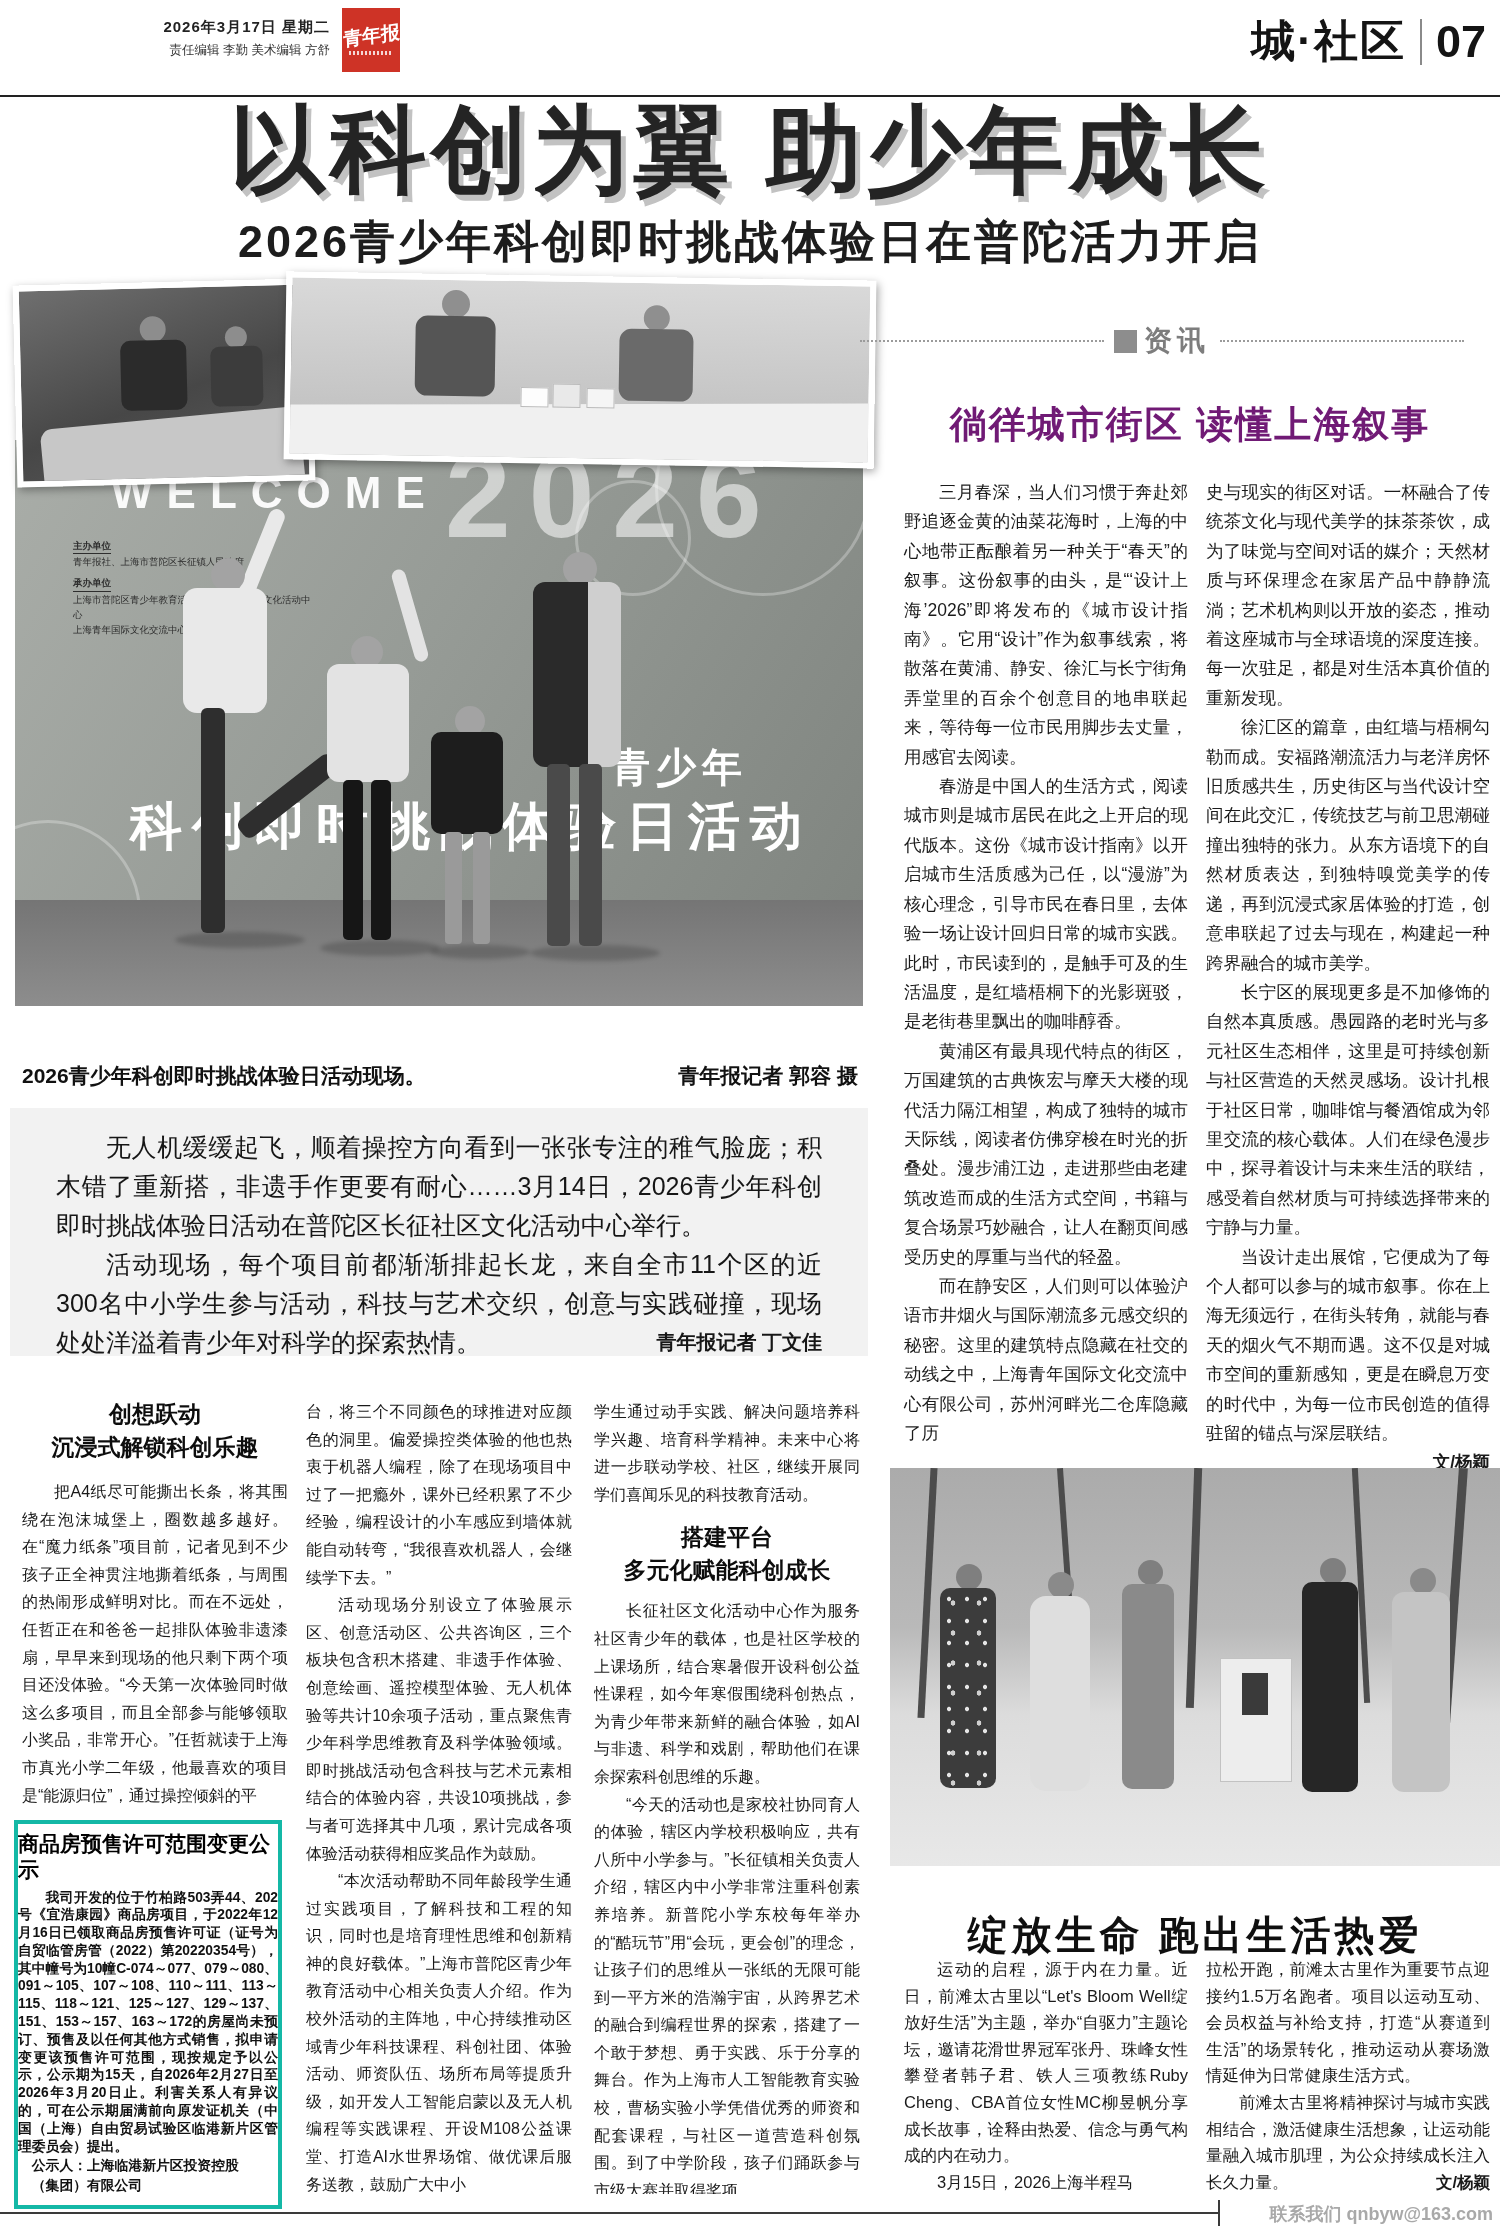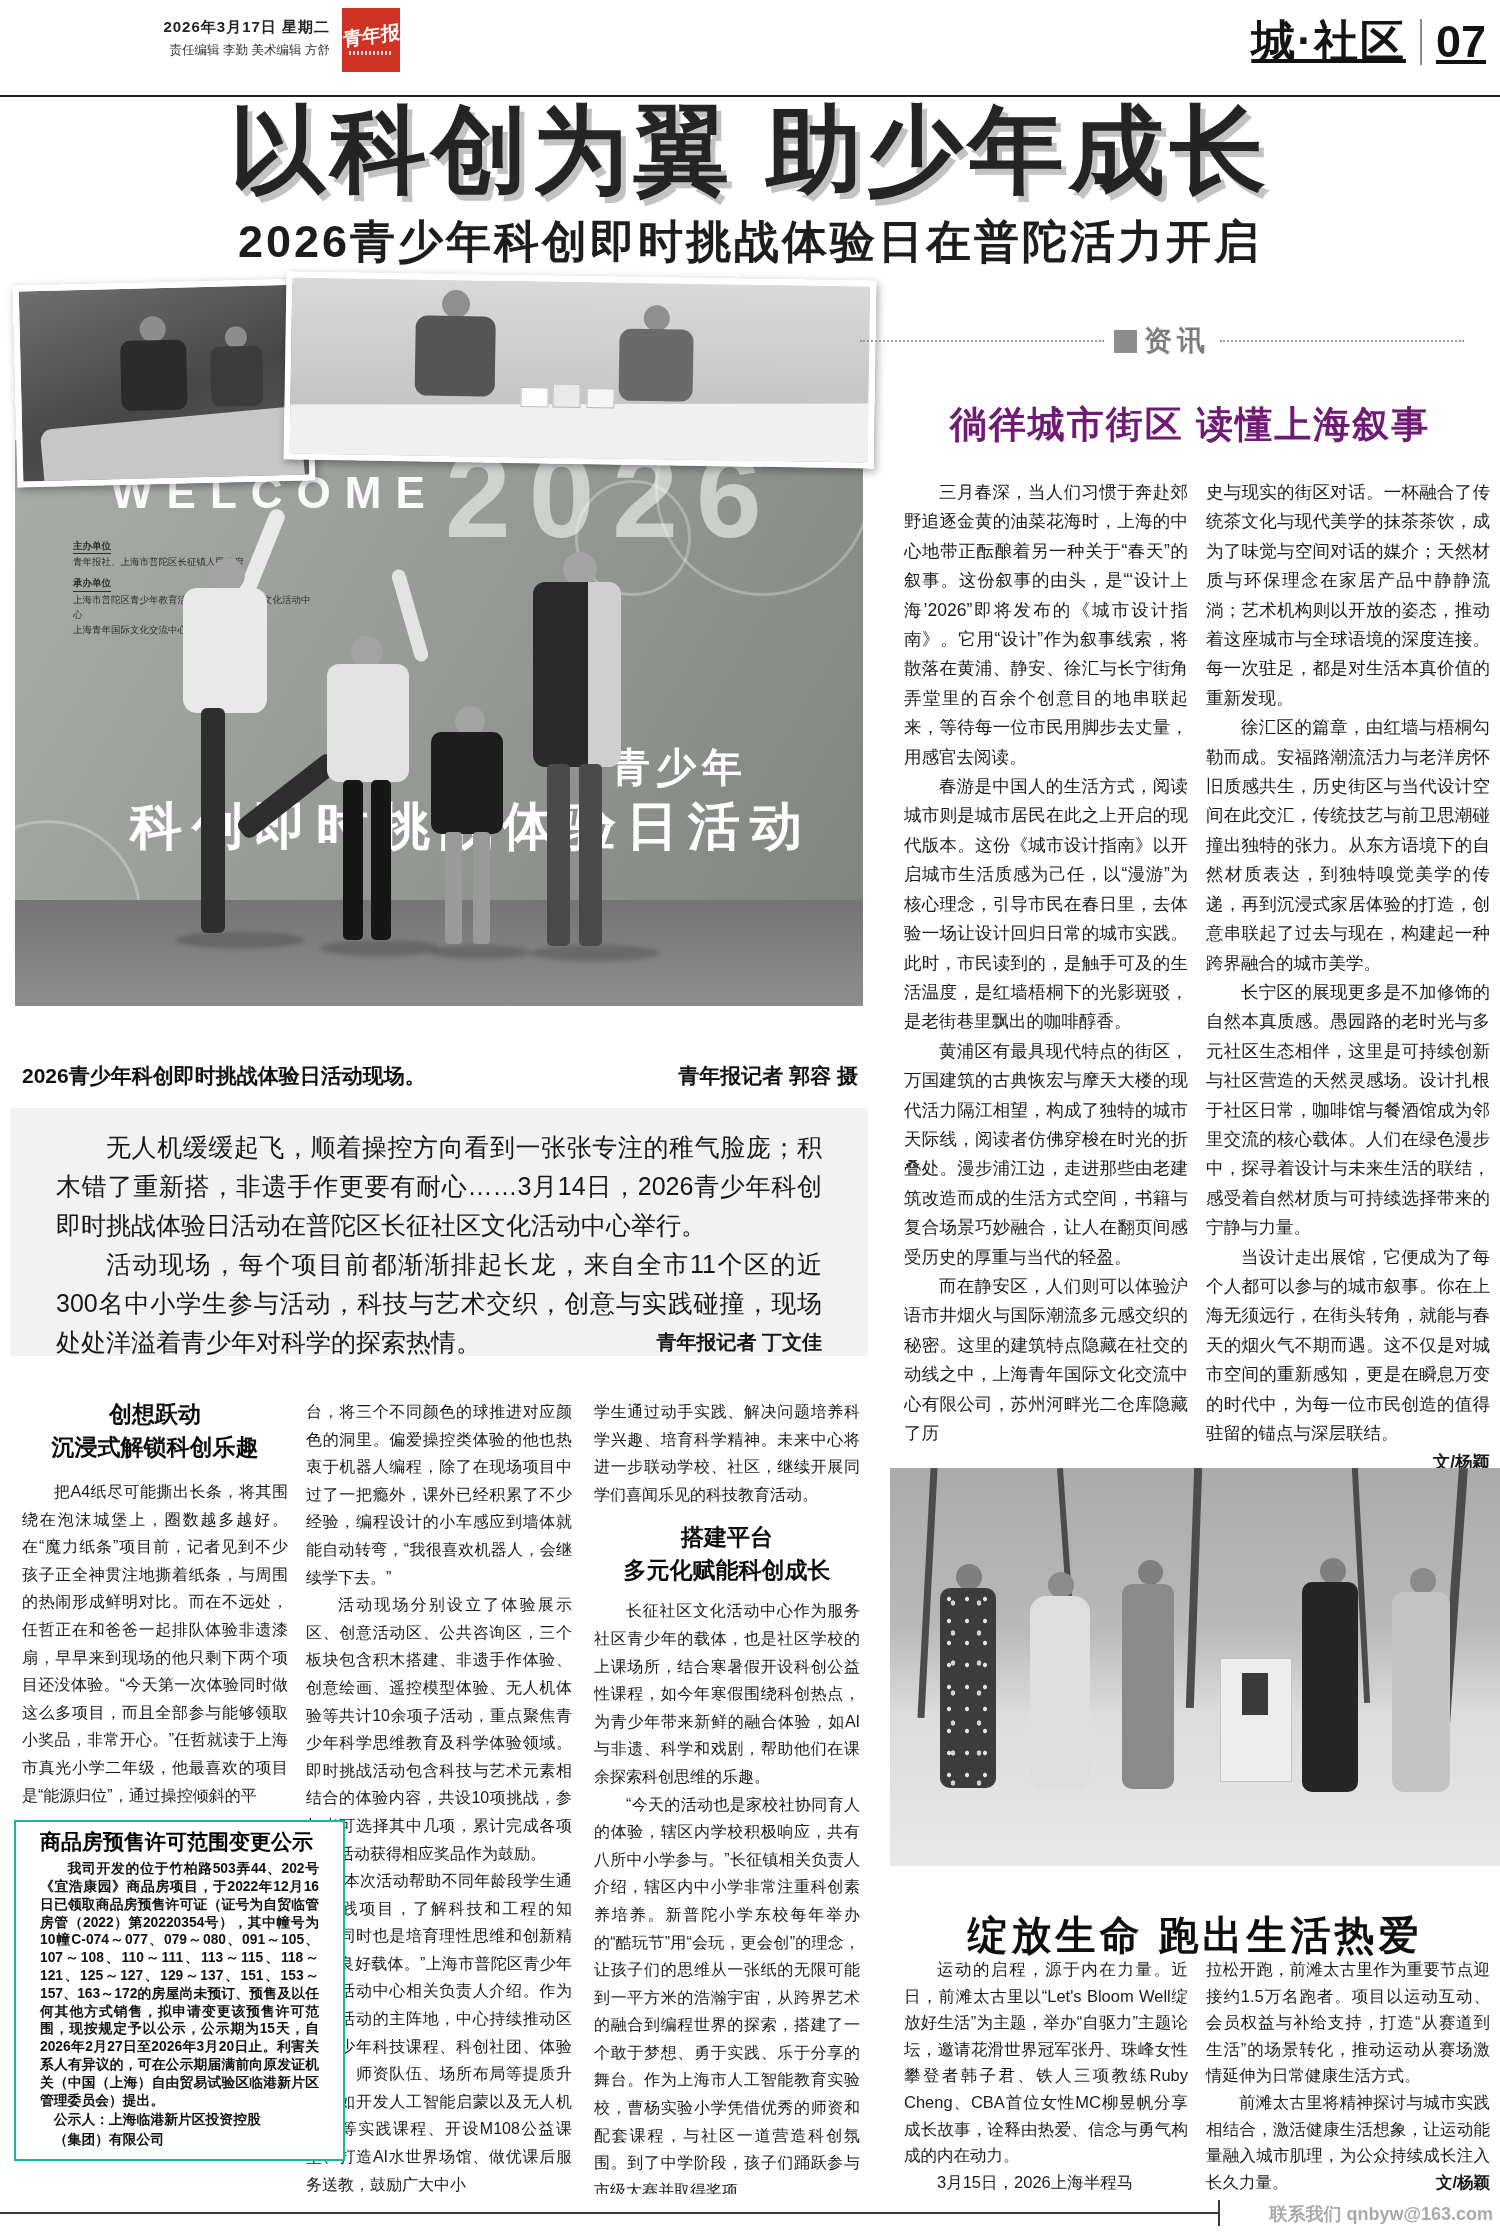--- a/index.html
+++ b/index.html
@@ -8,21 +8,21 @@
 
   
   .date-block{position:absolute;left:70px;top:18px;width:260px;text-align:right;color:#222;}
   .date-line1{font-size:15px;font-weight:bold;letter-spacing:1px;}
   .date-line2{font-size:12.5px;margin-top:5px;color:#333;}
   .logo-box{position:absolute;left:342px;top:8px;width:58px;height:64px;background:#ce3326;
             display:flex;flex-direction:column;align-items:center;justify-content:center;}
   .logo-text{color:#fff;font-size:19px;font-weight:bold;transform:rotate(-8deg) skewX(-6deg);line-height:1;}
   .logo-strip{margin-top:6px;width:44px;height:4px;
               background:repeating-linear-gradient(90deg,#ffffffcc 0 2px,transparent 2px 4px);}
-  .section-block{position:absolute;right:14px;top:12px;display:flex;align-items:center;gap:14px;text-decoration:underline;}
+  .section-block{position:absolute;right:14px;top:12px;display:flex;align-items:center;gap:14px;}
   .section-title{font-size:44px;font-weight:800;letter-spacing:2px;color:#141414;}
   .section-divider{width:2px;height:46px;background:#8a8a8a;}
   .page-number{font-size:45px;font-weight:800;color:#141414;}
   .masthead-rule{position:absolute;left:0;top:95px;width:1500px;height:2px;background:#222;}
 
   
   .main-headline{position:absolute;left:0;top:100px;width:1500px;text-align:center;
                  font-size:96px;font-weight:900;color:#242424;letter-spacing:5px;line-height:1.05;
                  text-shadow:5px 6px 0 #c2c2c2;}
   .main-subheadline{position:absolute;left:0;top:212px;width:1500px;text-align:center;
@@ -69,22 +69,22 @@
   .body-col{position:absolute;width:266px;font-size:16px;line-height:27.6px;text-align:justify;
             color:#191919;overflow:hidden;}
   .body-col p{margin:0;text-indent:2em;}
   .body-col p.cont{text-indent:0;}
   .col-1{left:22px;top:1478px;height:336px;}
   .col-2{left:306px;top:1398px;height:796px;}
   .col-3{left:594px;top:1398px;height:796px;}
   .col-3 .sub-head{margin:13px 0 10px;}
 
   
-  .notice-box{position:absolute;left:14px;top:1820px;width:331px;border:2px solid #14b8a6;background:#fff;
-              padding:7px 24px 10px;box-sizing:border-box;}
+  .notice-box{position:absolute;left:14px;top:1820px;width:268px;border:4px solid #14b8a6;background:#fff;
+              padding:7px 0 10px;box-sizing:border-box;}
   .notice-title{font-size:21px;font-weight:800;color:#000;line-height:1.25;}
   .notice-body{margin:5px 0 0;font-size:13.8px;line-height:17.8px;font-weight:600;text-align:justify;
                color:#111;text-indent:2em;}
   .notice-signer{margin:2px 0 0;font-size:13.8px;line-height:18px;font-weight:600;color:#111;}
   .si1{text-indent:1em;}
   .si2{text-indent:1em;}
 
   
   .news-bar{position:absolute;left:860px;top:322px;width:604px;display:flex;align-items:center;gap:10px;}
   .news-bar .dots{flex:1;border-top:2px dotted #9b9b9b;height:0;}

